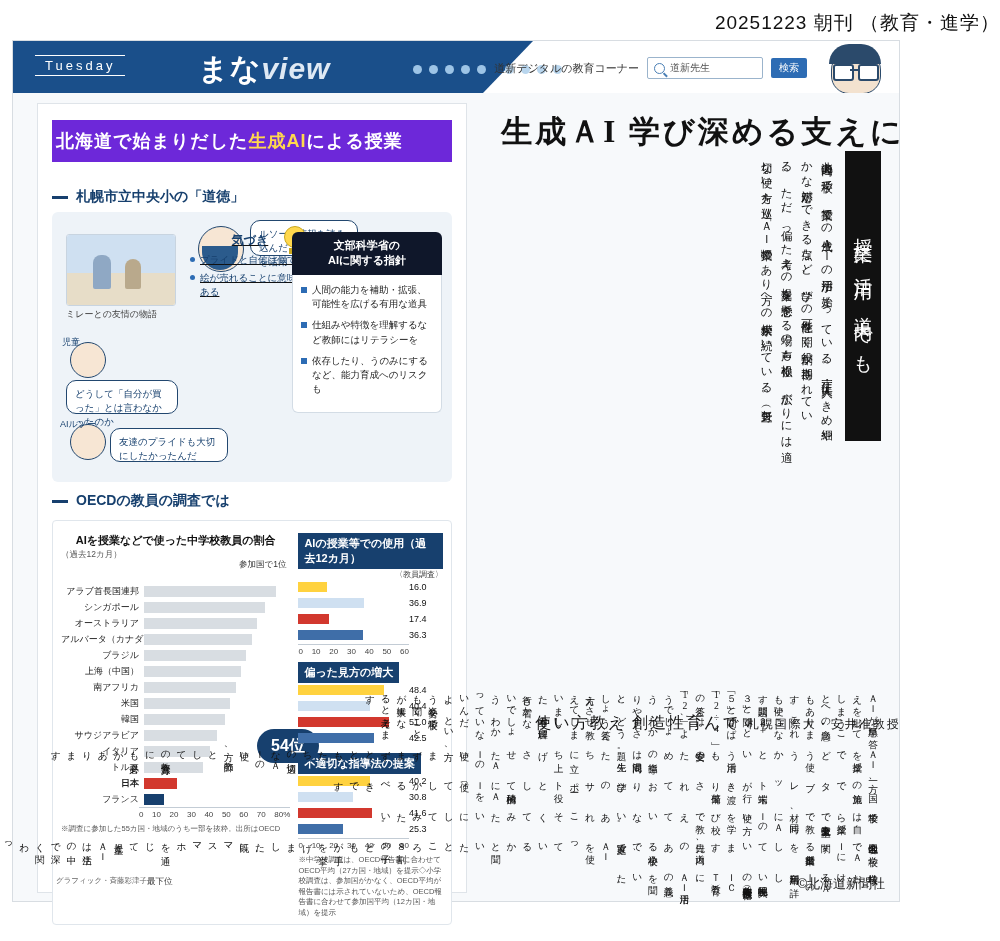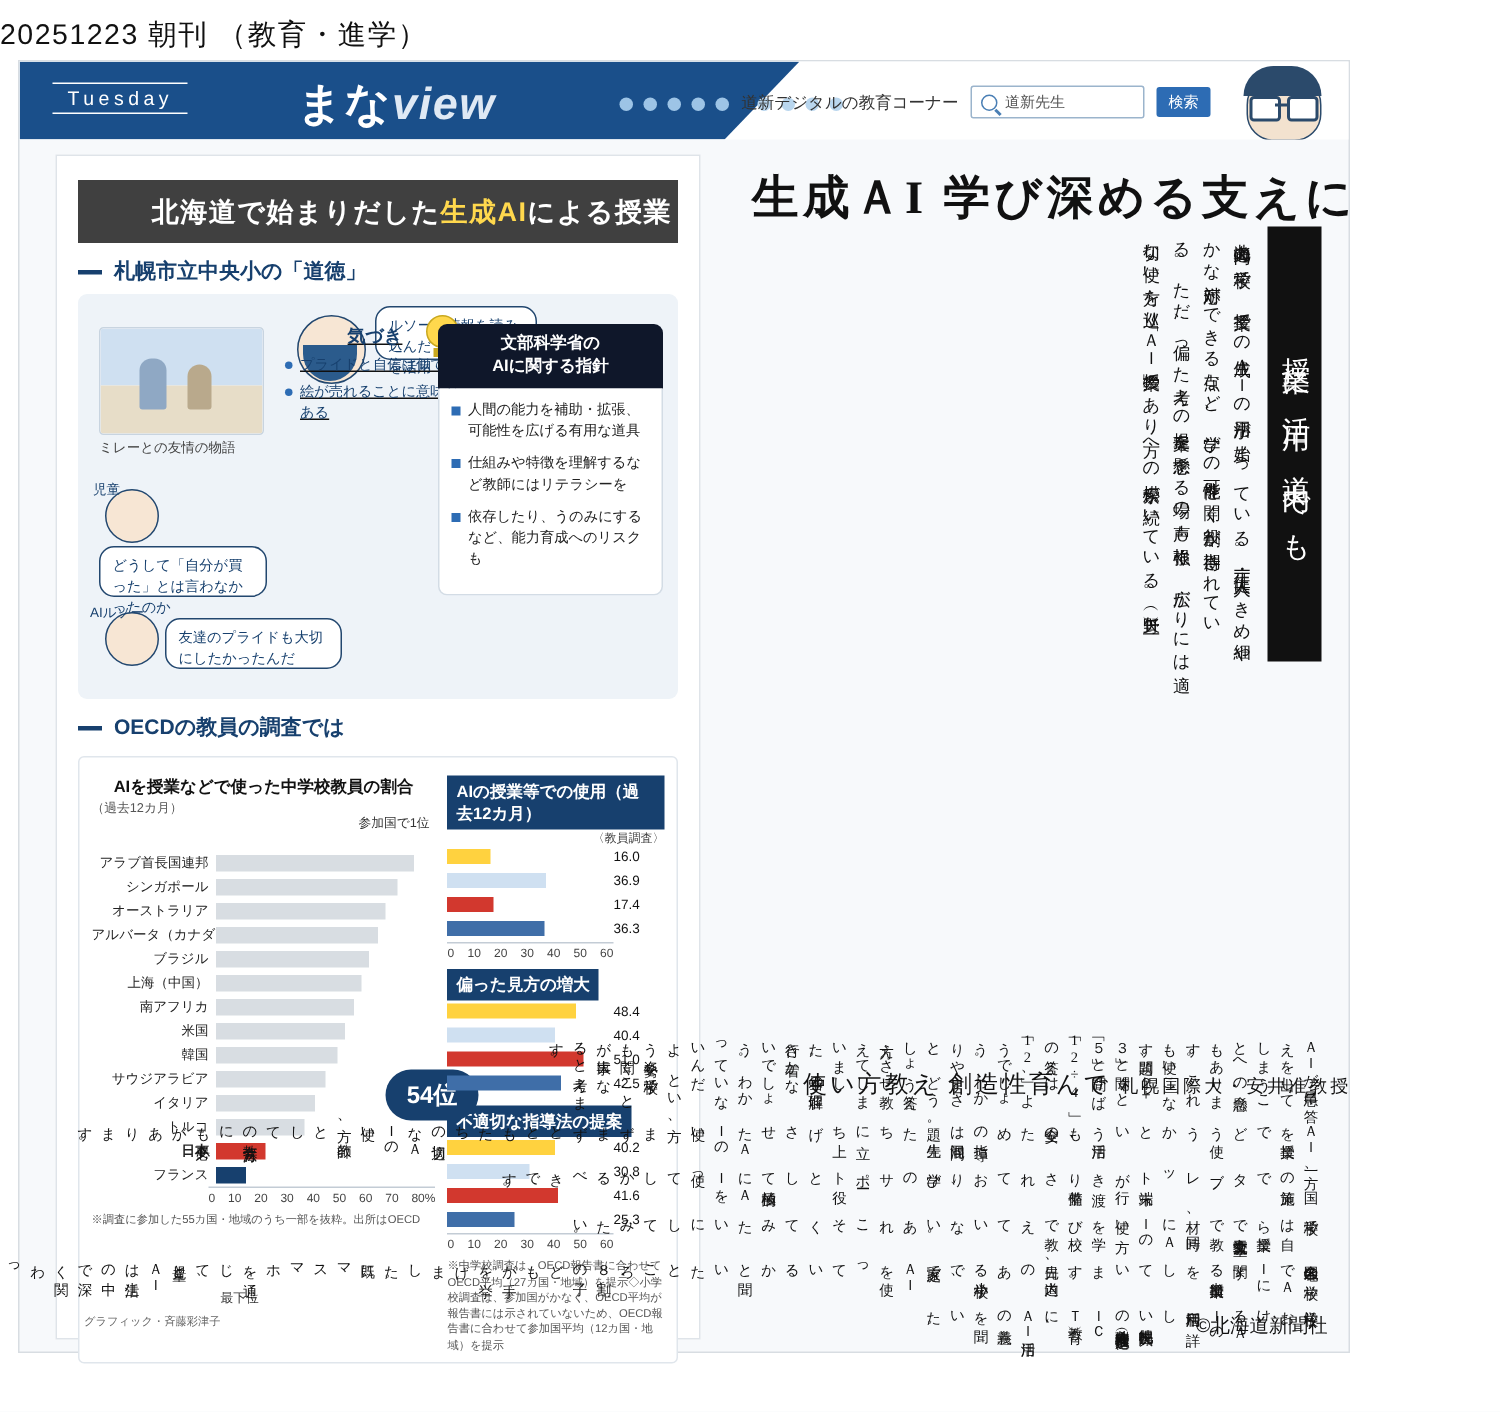--- a/index.html
+++ b/index.html
@@ -2,21 +2,21 @@
 <html lang="ja"><head>
 <meta charset="utf-8">
 <style>
   html,body{margin:0;padding:0;}
   body{
     width:1000px;height:941px;background:#ffffff;
     font-family:"Liberation Sans", sans-serif;
     color:#111;overflow:hidden;position:relative;
   }
   .page-title{
-    text-align:left;font-size:19px;letter-spacing:1px;
+    text-align:right;font-size:19px;letter-spacing:1px;
     padding-top:10px;padding-bottom:6px;color:#111;
   }
   .paper{
     position:absolute;left:12px;top:40px;width:888px;height:862px;
     background:#f7f9fb;border:1px solid #d8dde2;box-sizing:border-box;
   }
   
   .masthead{
     position:absolute;left:0;top:0;width:100%;height:52px;
     background:#ffffff;overflow:hidden;
@@ -76,21 +76,21 @@
     position:absolute;top:20px;width:17px;height:13px;border:2px solid #2b4a6b;border-radius:3px;background:#fff;
   }
   .av-g1{left:10px;} .av-g2{left:35px;}
   .av-bridge{position:absolute;left:27px;top:25px;width:8px;height:2px;background:#2b4a6b;}
   
   .info{
     position:absolute;left:24px;top:62px;width:430px;height:790px;
     background:#ffffff;border:1px solid #dfe4e9;box-sizing:border-box;
   }
   .info-title{
-    margin:16px 14px 10px 14px;background:#404040;color:#fff;text-align:right;
+    margin:16px 14px 26px 14px;background:#6d28d9;color:#fff;text-align:left;
     font-size:18px;font-weight:bold;padding:9px 4px;letter-spacing:1px;
   }
   .info-title .hl{color:#ffd84d;}
   .sec-head{
     display:flex;align-items:center;gap:8px;margin:10px 14px 6px 14px;
     font-size:14px;font-weight:bold;color:#17406e;
   }
   .sec-head .bar{width:16px;height:3px;background:#17406e;display:block;}
   .card{
     margin:0 14px;background:#eef3f8;border-radius:6px;position:relative;

